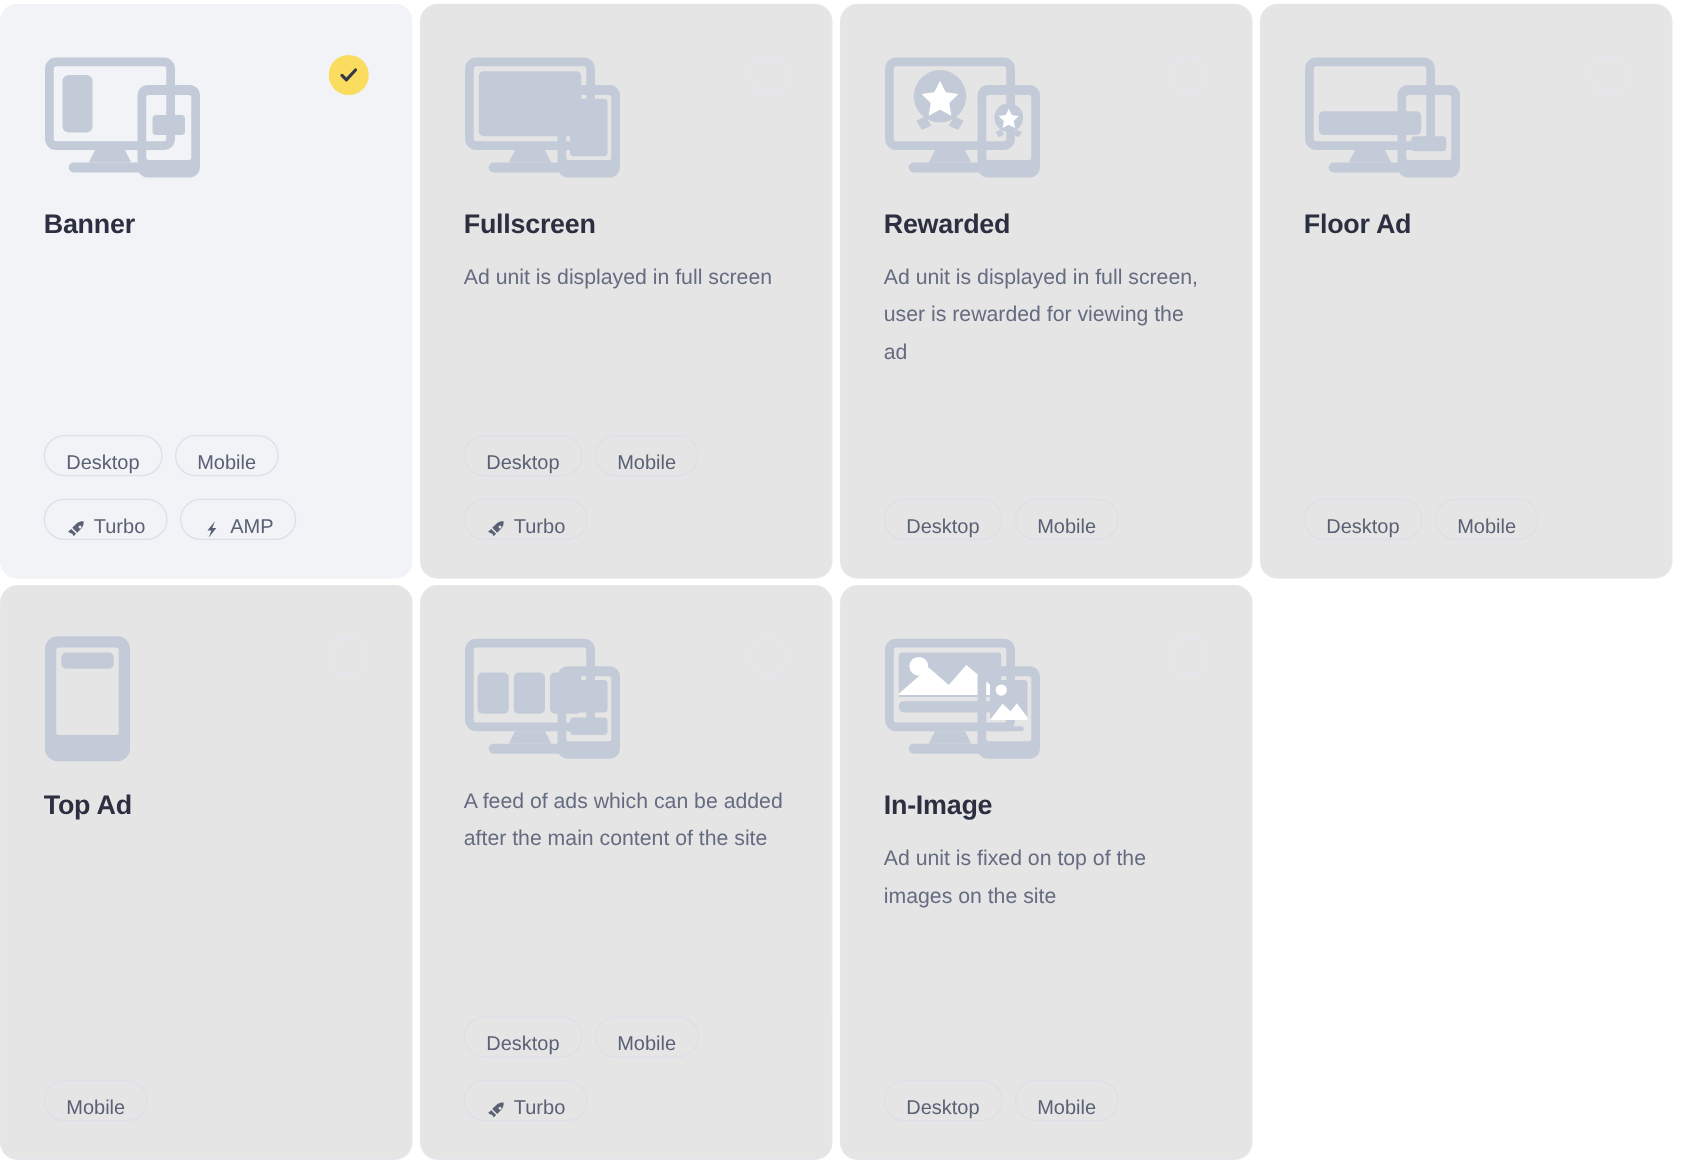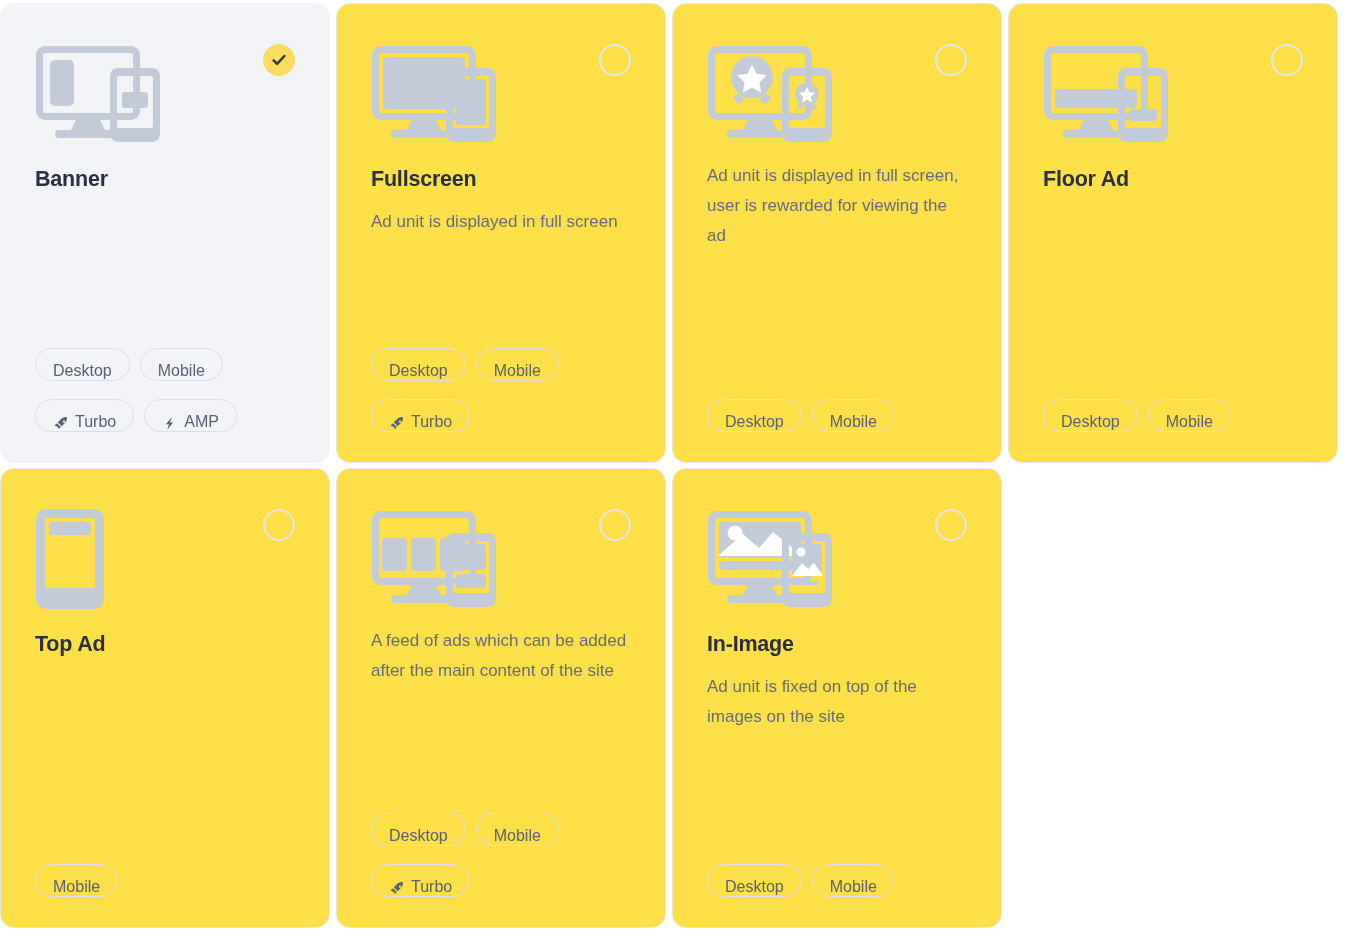--- a/index.html
+++ b/index.html
@@ -14,21 +14,21 @@
     display: grid;
     grid-template-columns: repeat(4, 330px);
     grid-template-rows: 460px 460px;
     column-gap: 6px;
     row-gap: 5px;
     padding: 3px 0 16px 0;
   }
   .card {
     position: relative;
     border-radius: 14px;
-    background: #fde047;
+    background: #e5e5e5;
     border: 1px solid #e5e7ee;
     padding: 38px 34px 30px 34px;
     display: flex;
     flex-direction: column;
   }
   .card.selected {
     background: #f1f3f7;
     border-color: transparent;
   }
   .card.empty {
@@ -185,20 +185,21 @@
         <circle cx="45" cy="35" r="21" fill="#c3cad8"></circle>
         <path fill="#ffffff" d="M45 22.5l4.6 9.2 10.2 1.5-7.4 7.2 1.7 10.2L45 45.8l-9.1 4.8 1.7-10.2-7.4-7.2 10.2-1.5z"></path>
         <path fill="#c3cad8" d="M26 54.5l7.5-3.5 4.5 7.5-7.5 3.5zM64 54.5l-7.5-3.5-4.5 7.5 7.5 3.5z"></path>
         <path fill="#c3cad8" d="M83 26h34a8 8 0 0 1 8 8v58a8 8 0 0 1-8 8H83a8 8 0 0 1-8-8V34a8 8 0 0 1 8-8zm1 8a2 2 0 0 0-2 2v48a2 2 0 0 0 2 2h32a2 2 0 0 0 2-2V36a2 2 0 0 0-2-2z"></path>
         <circle cx="100" cy="91" r="3.4" fill="#c3cad8"></circle>
         <circle cx="100" cy="52" r="11.5" fill="#c3cad8"></circle>
         <path fill="#ffffff" d="M100 45l2.5 5 5.6.8-4.1 4 1 5.6-5-2.7-5 2.7 1-5.6-4.1-4 5.6-.8z"></path>
         <path fill="#c3cad8" d="M89.5 63.5l4.3-2 2.5 4.3-4.3 2zM110.5 63.5l-4.3-2-2.5 4.3 4.3 2z"></path>
       </svg>
       </div>
+      <div class="card-title">Rewarded</div>
       <div class="card-desc">Ad unit is displayed in full screen, user is rewarded for viewing the ad</div>
       <div class="tags">
         <span class="tag">
           <span>Desktop</span>
         </span>
         <span class="tag">
           <span>Mobile</span>
         </span>
       </div>
     </div>

